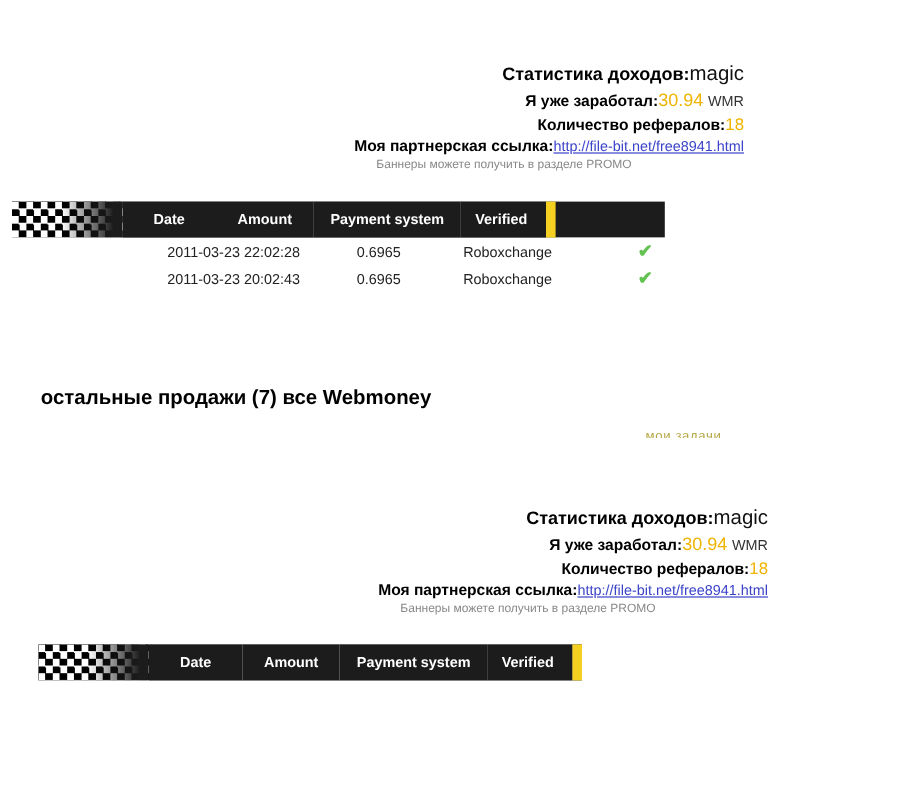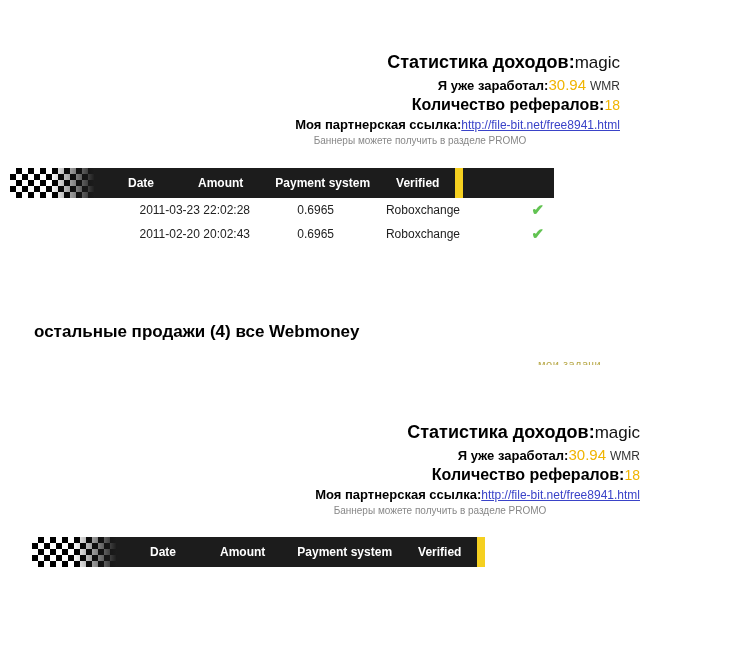--- a/index.html
+++ b/index.html
@@ -30,39 +30,39 @@
     white-space: nowrap;
     margin-bottom: 3px;
   }
   .stats-label {
     color: #000000;
     font-weight: bold;
   }
   .stats-value {
     font-weight: bold;
   }
-  .stats-title .stats-label { font-size: 18px; }
+  .stats-title .stats-label { font-size: 15px; }
   .stats-title .stats-value {
     font-size: 17px;
     font-weight: normal;
     color: #111111;
   }
   .stats-earned .stats-label { font-size: 13px; }
   .stats-earned .stats-value {
     font-size: 15px;
     color: #f0b400;
     font-weight: normal;
   }
   .stats-earned .currency {
     font-size: 12px;
     color: #333333;
     margin-left: 4px;
     font-weight: normal;
   }
-  .stats-refs .stats-label { font-size: 16px; }
+  .stats-refs .stats-label { font-size: 13px; }
   .stats-refs .stats-value {
     font-size: 14px;
     color: #f0b400;
     font-weight: normal;
   }
   .stats-link .stats-label { font-size: 13px; text-align: right; }
   .stats-link .stats-value {
     font-weight: normal;
     font-size: 12px;
   }
@@ -226,32 +226,32 @@
     <tbody>
       <tr>
         <td>2011-03-23 22:02:28</td>
         <td>0.6965</td>
         <td>Roboxchange</td>
         <td>
           <span class="check">✔</span>
         </td>
       </tr>
       <tr>
-        <td>2011-02-20 20:02:43</td>
+        <td>2011-03-23 20:02:43</td>
         <td>0.6965</td>
         <td>Roboxchange</td>
         <td>
           <span class="check">✔</span>
         </td>
       </tr>
     </tbody>
   </table>
 </div>
 
-<div class="section-heading" style="left:34px; top:322px;">остальные продажи (4) все Webmoney</div>
+<div class="section-heading" style="left:34px; top:322px;">остальные продажи (7) все Webmoney</div>
 
 <div class="ghost-text" style="left:538px; top:358px; width:80px;">мои задачи</div>
 
 <div class="panel stats-block" style="left:240px; top:422px; width:400px;">
 
   <div class="stats-row stats-title">
     <span class="stats-label">Статистика доходов:</span>
     <span class="stats-value">magic</span>
   </div>
 

